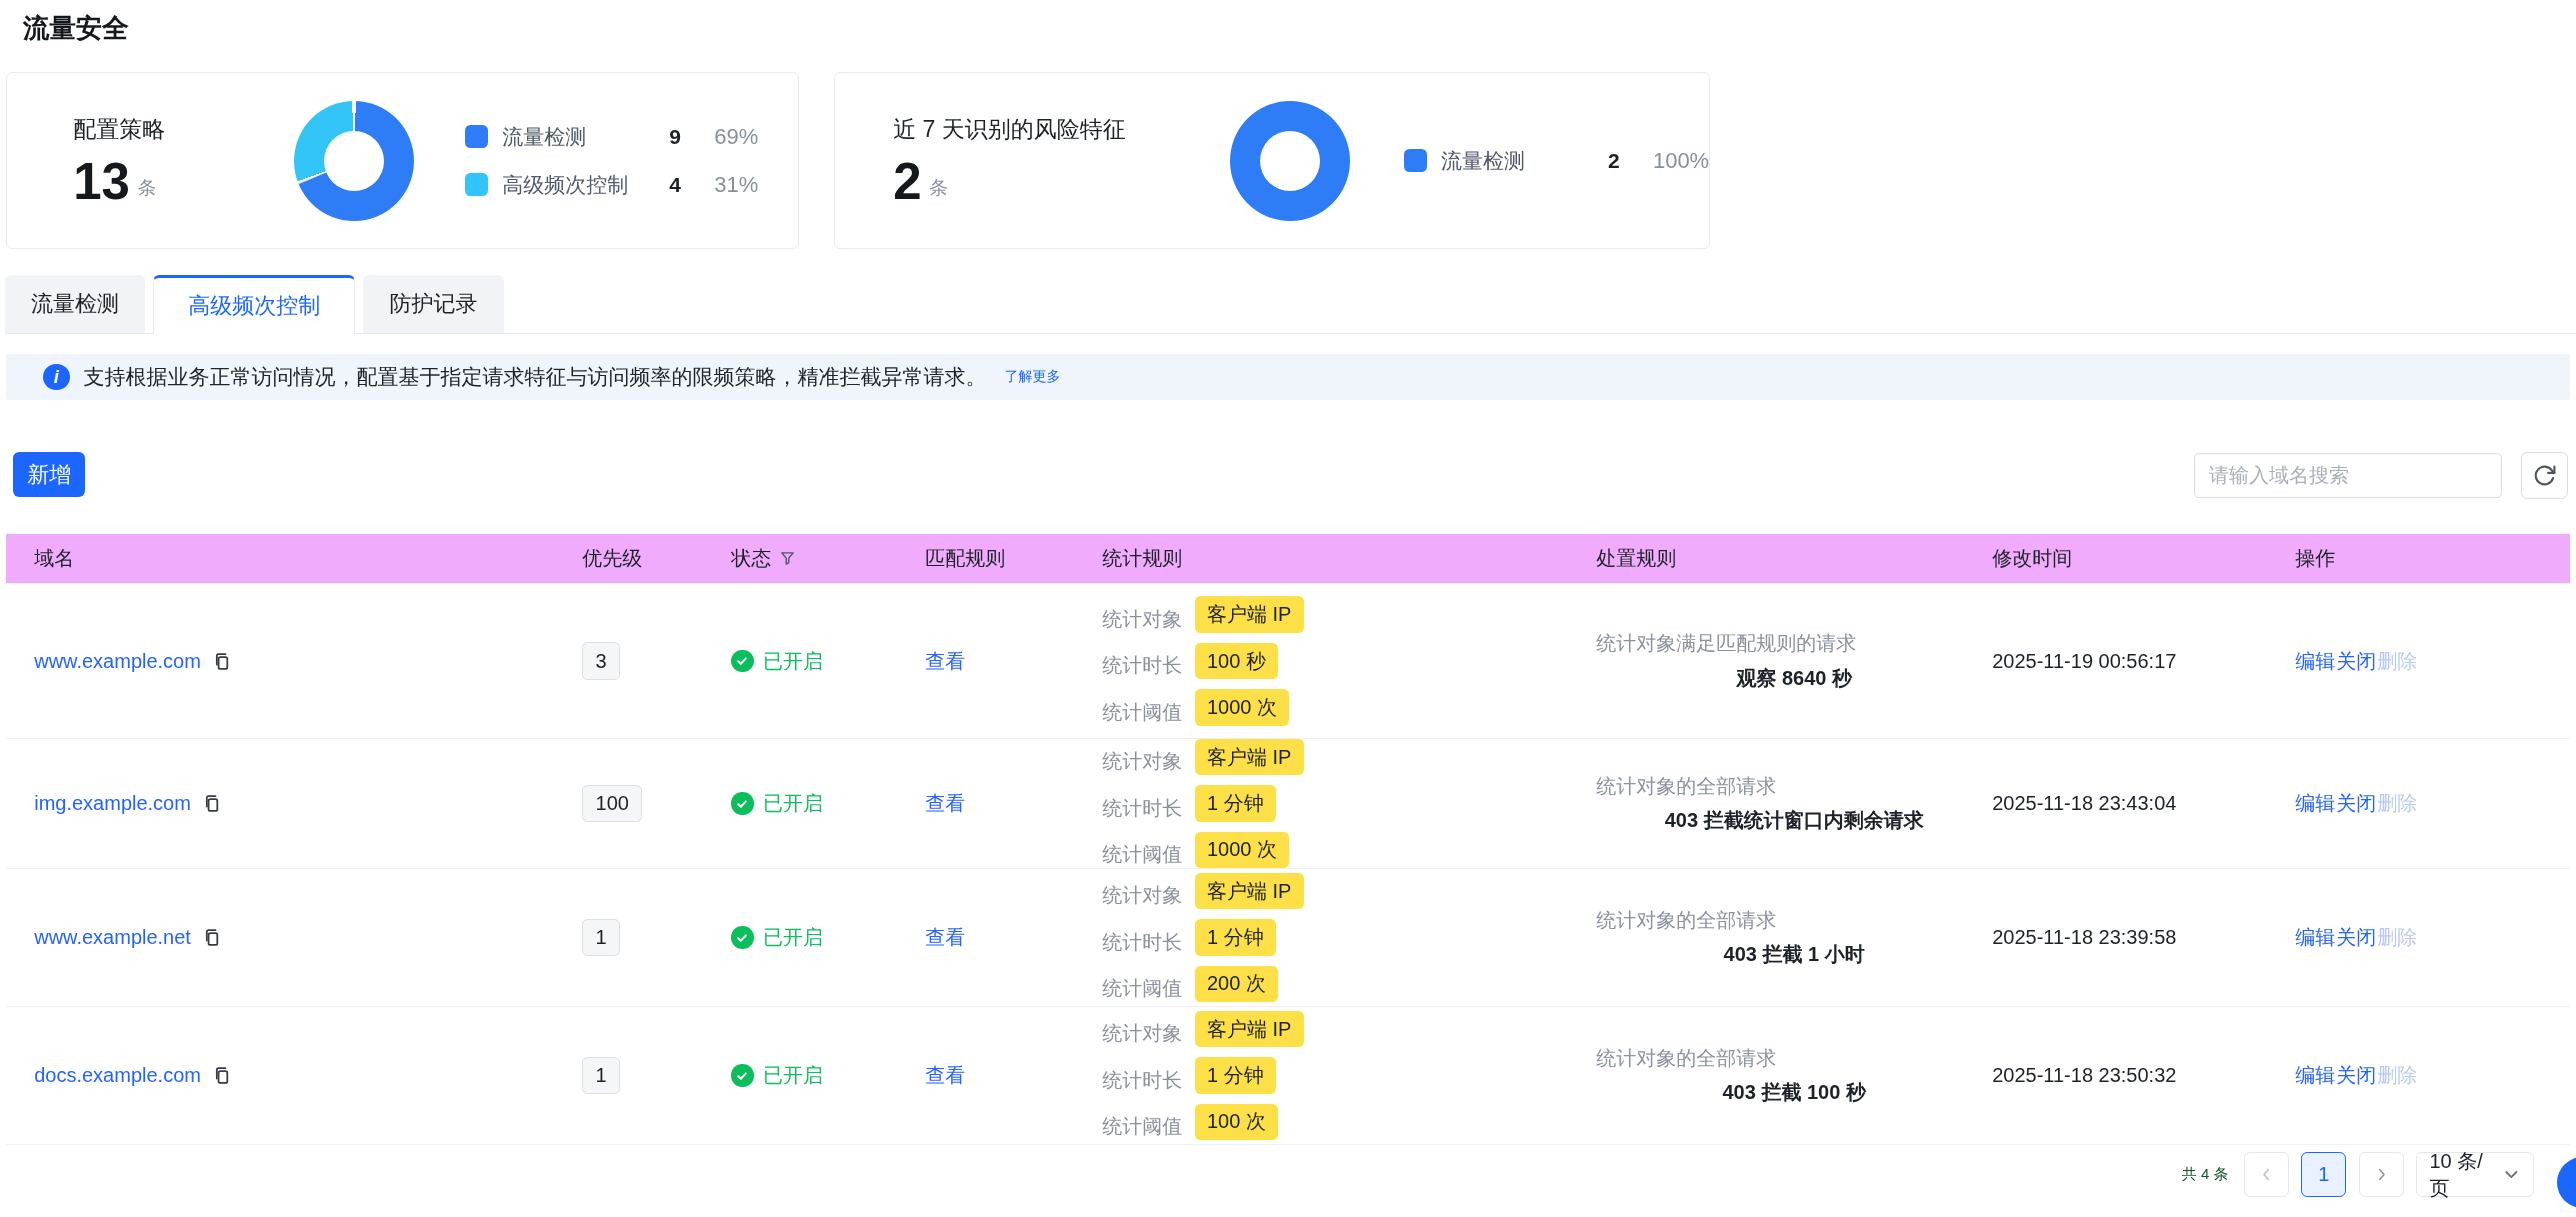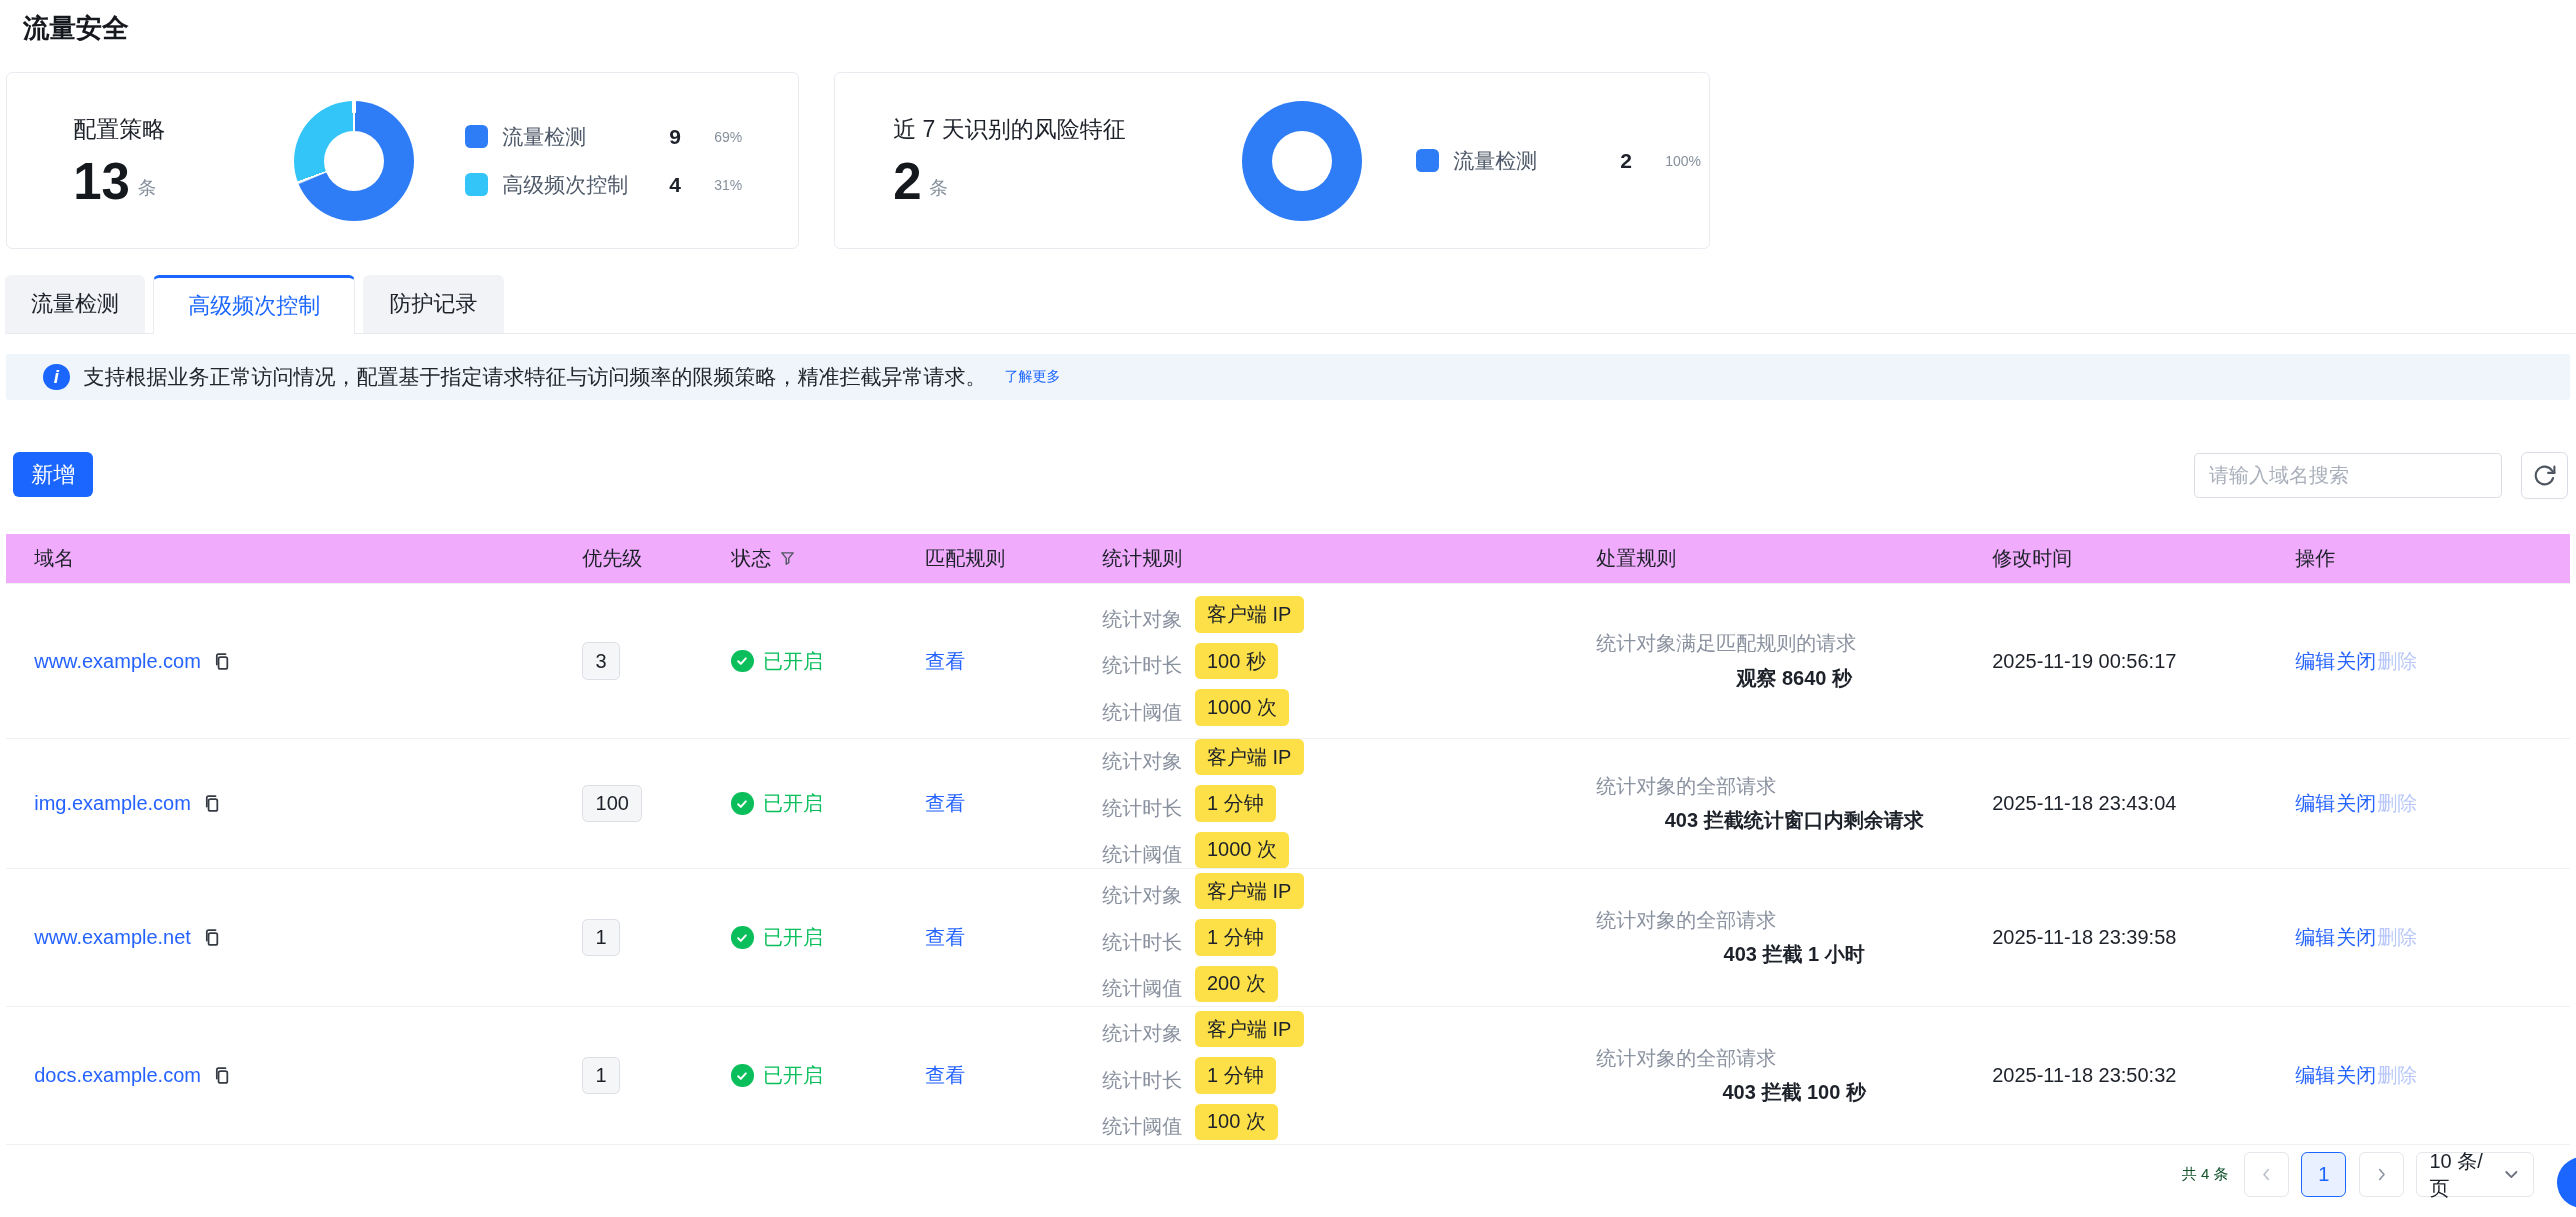--- a/index.html
+++ b/index.html
@@ -25,35 +25,35 @@
   .donut::after { content:""; position:absolute; inset:30px; background:#fff; border-radius:50%; }
   .card-1 .donut { margin-left:27px; }
   .card-2 .donut { margin-left:54px; }
   .legend { display:flex; flex-direction:column; gap:20px; }
   .card-1 .legend { margin-left:51px; }
   .card-2 .legend { margin-left:54px; }
   .legend-row { display:flex; align-items:center; }
   .legend-swatch { width:23px; height:23px; border-radius:5.4px; margin-right:14px; flex:0 0 auto; }
   .legend-label { font-size:21px; color:#4e5969; width:167px; }
   .legend-value { font-size:21px; font-weight:700; color:#1d2129; width:45px; }
-  .legend-pct { font-size:14px; color:#86909c; }
+  .legend-pct { font-size:22px; color:#86909c; }
 
   
   .tabs { position:absolute; left:4.7px; top:276px; right:0; height:58px; display:flex; align-items:flex-end; border-bottom:0.8px solid #e7eaee; }
   .tab { height:58px; display:flex; align-items:center; padding:0 26.4px; margin-right:7.8px; background:#f2f3f6; border-radius:6.2px 6.2px 0 0; font-size:22px; color:#1d2129; cursor:pointer; }
   .tab.active { background:#fff; color:#1a66ff; font-weight:500; border:0.8px solid #e9ecf1; border-top:3.1px solid #1a66ff; border-bottom:none; height:59px; margin-bottom:-0.8px; padding:0 34px; }
 
   
   .banner { position:absolute; left:6.2px; top:354px; width:2564px; height:46px; background:#f0f4fb; border-radius:3.1px; display:flex; align-items:center; padding-left:37px; }
   .info-icon { width:26.4px; height:26.4px; border-radius:50%; background:#1a66ff; color:#fff; font-size:18.7px; font-weight:700; font-style:italic; display:flex; align-items:center; justify-content:center; flex:0 0 auto; }
   .banner-text { font-size:21px; color:#21252b; margin-left:14px; }
   .banner-link { font-size:14px; color:#1a66ff; text-decoration:none; margin-left:18px; cursor:pointer; }
 
   
-  .btn-add { position:absolute; left:13.2px; top:452px; width:80px; height:45px; background:#1a66ff; color:#fff; font-size:22px; border:none; border-radius:6.2px; cursor:pointer; font-family:inherit; }
+  .btn-add { position:absolute; left:13.2px; top:452px; width:72px; height:45px; background:#1a66ff; color:#fff; font-size:22px; border:none; border-radius:6.2px; cursor:pointer; font-family:inherit; }
   .search-box { position:absolute; left:2194px; top:453px; width:308px; height:45px; border:0.8px solid #d8dce3; border-radius:4.7px; font-size:20px; color:#1d2129; padding:0 14px; font-family:inherit; outline:none; }
   .search-box::placeholder { color:#a9afba; }
   .btn-refresh { position:absolute; left:2521px; top:452px; width:47px; height:47px; background:#fff; border:0.8px solid #d8dce3; border-radius:6.2px; display:flex; align-items:center; justify-content:center; cursor:pointer; color:#4e5560; }
 
   
   .table { position:absolute; left:6.2px; top:534px; width:2564px; }
   .thead, .trow { display:grid; grid-template-columns:576px 149px 194px 177px 494px 396px 303px 1fr; align-items:center; }
   .thead { height:50px; background:#f0abfc; font-size:20px; font-weight:500; color:#1d2129; border-bottom:0.8px solid #eef0f4; }
   .th { display:flex; align-items:center; gap:7.8px; }
   .th:first-child, .trow > .cell:first-child { padding-left:28px; }

